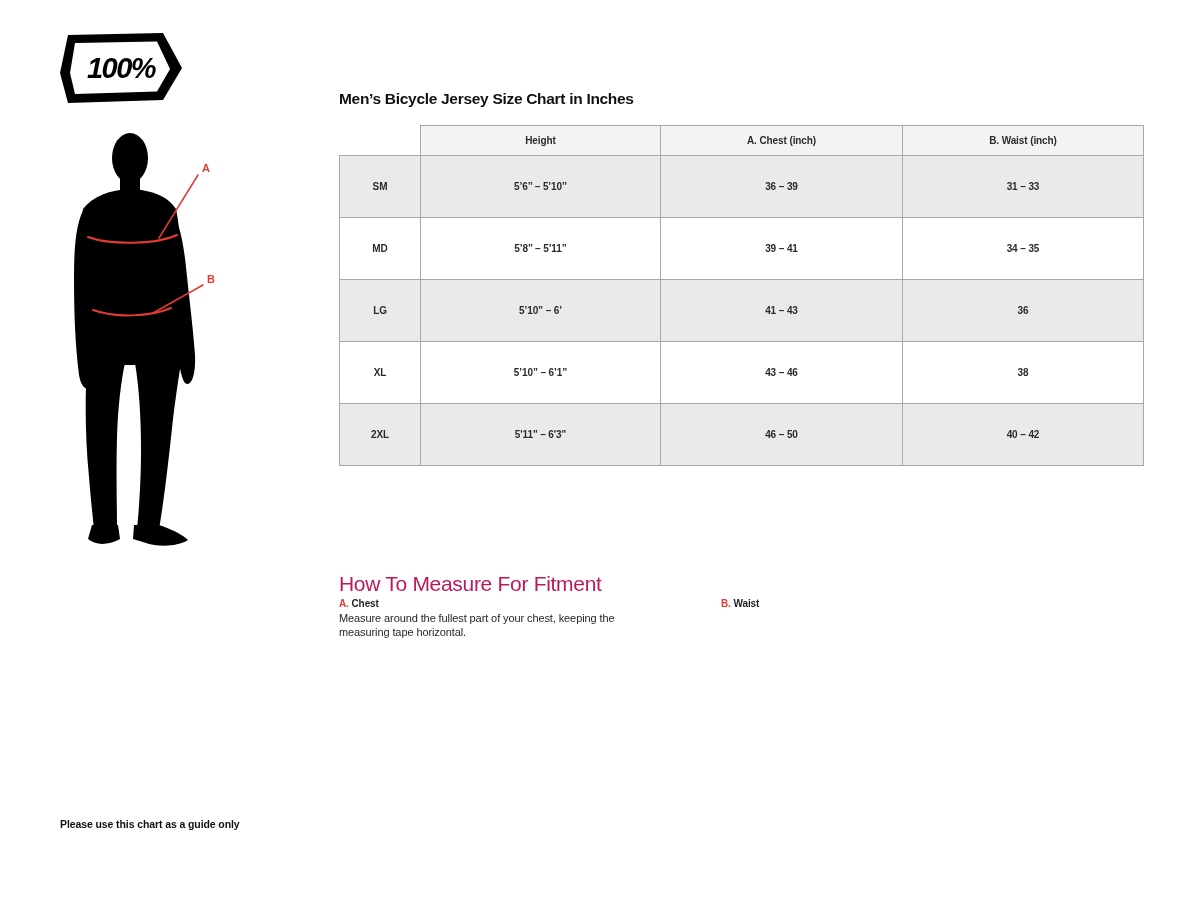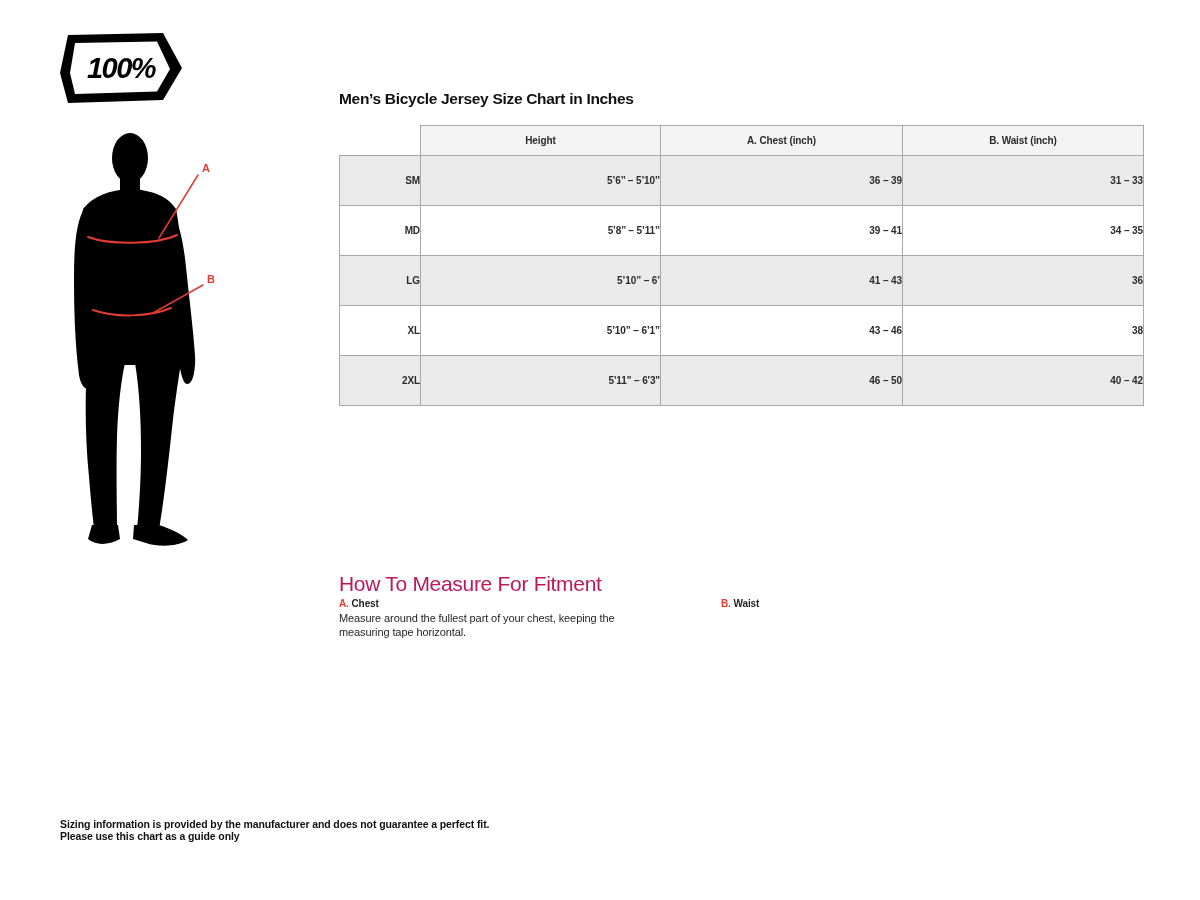--- a/index.html
+++ b/index.html
@@ -35,21 +35,21 @@
     color: #2b2b2b;
     border-radius: 27px;
   }
   .size-table th, .size-table td {
     border: 1px solid #a8a8a8;
     text-align: center; vertical-align: middle;
     padding: 0;
   }
   .size-table thead th { height: 30px; background: #f2f3f2; font-weight: 700; }
   .size-table thead th.blank { border: none; background: #ffffff; }
-  .size-table tbody td { height: 50px; background: #ffffff; text-align: right; }
+  .size-table tbody td { height: 62px; background: #ffffff; }
   .size-table tbody tr.shade td { background: #eaeaea; }
 
   
   .measure-title {
     position: absolute; left: 339px; top: 572px;
     font-size: 21px; font-weight: 400; letter-spacing: -0.3px; color: #be185d;
   }
   .measure-item { position: absolute; top: 598px; width: 330px; }
   .measure-item.a { left: 339px; }
   .measure-item.b { left: 721px; width: 310px; }
@@ -162,17 +162,16 @@
   </div>
 
   <div class="measure-item b">
     <h3>
       <span class="letter" style="color:#e23b33">B.</span>
       <span>Waist</span>
     </h3>
   </div>
 
   <div class="footer">
-    <div>Sizing information is provided by the manufacturer and does not guarantee a perfect fit.</div>
     <div>Please use this chart as a guide only</div>
   </div>
 
 </div>
 
 </body></html>

